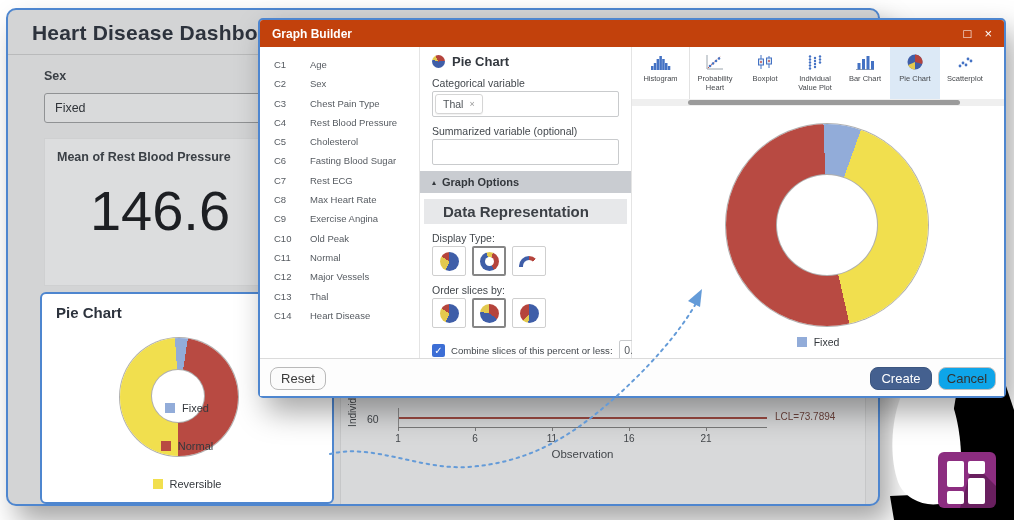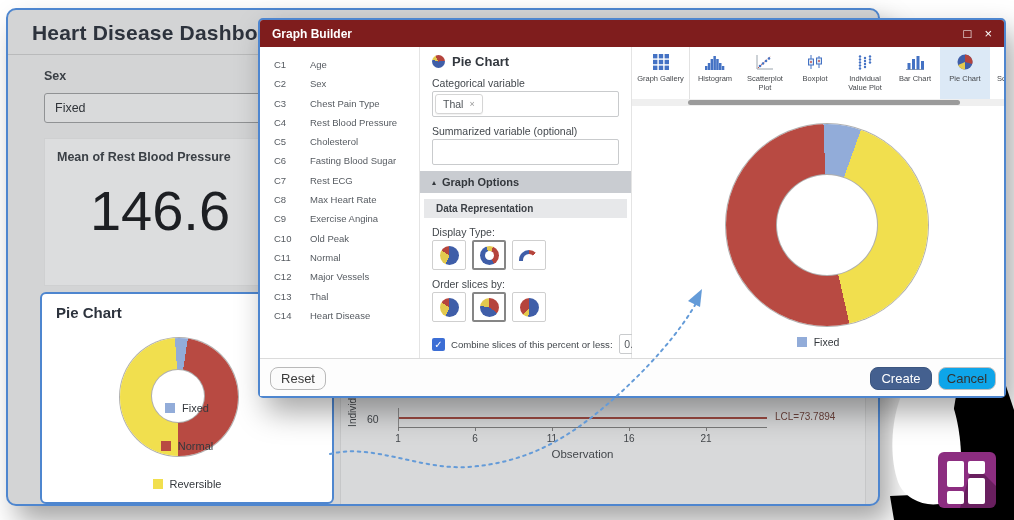--- a/index.html
+++ b/index.html
@@ -45,21 +45,21 @@
   .cc-xaxis{position:absolute;left:57px;top:80px;width:369px;height:1px;background:#7a7a7a;}
   .cc-ticks{position:absolute;left:57px;top:80px;width:309px;height:22px;}
   .cc-ticks .t{position:absolute;top:0;width:1px;height:4px;background:#7a7a7a;}
   .cc-ticks .tl{position:absolute;top:6px;transform:translateX(-50%);font-size:10px;color:#43474b;}
   .cc-xlabel{position:absolute;left:57px;width:369px;top:101px;text-align:center;font-size:11.5px;color:#43474b;}
   .cc-lcl{position:absolute;left:434px;top:64px;font-size:10px;color:#6e443d;}
 
   
   #dlg{position:absolute;left:258px;top:18px;width:748px;height:380px;background:#fff;z-index:20;
        border:2px solid #4e86cf;border-radius:5px;box-shadow:8px 14px 30px rgba(0,0,0,.35);}
-  .dlg-title{position:absolute;left:0;right:0;top:0;height:27px;background:#7f1d1d;border-radius:3px 3px 0 0;
+  .dlg-title{position:absolute;left:0;right:0;top:0;height:27px;background:#c2410c;border-radius:3px 3px 0 0;
        display:flex;align-items:center;padding:0 12px;color:#fff;font-size:12px;font-weight:700;}
   .dlg-controls{margin-left:auto;display:flex;gap:13px;font-size:13px;font-weight:400;}
   .dlg-controls span{cursor:pointer;line-height:1;}
   .dlg-body{position:absolute;left:0;right:0;top:27px;bottom:38px;display:flex;overflow:hidden;}
 
   .col-list{width:160px;border-right:1px solid #e4e4e4;padding-top:8px;overflow:hidden;}
   .crow{display:flex;padding:3px 0 3px 14px;font-size:9.5px;color:#565b61;line-height:13.3px;}
   .ccode{width:36px;}
 
   .mid{width:212px;border-right:1px solid #e4e4e4;padding:6px 12px 0;position:relative;}
@@ -67,21 +67,21 @@
   .hdr-pie{width:13px;height:13px;border-radius:50%;background:conic-gradient(from -30deg,#b5443c 0 32%,#3f5ea8 32% 88%,#e3c94e 88% 100%);}
   .mid-header b{font-size:13px;color:#33383f;font-weight:700;}
   .flabel{margin:8px 0 2px;font-size:10.5px;color:#43484d;}
   .fbox{border:1px solid #c9cbcd;border-radius:2px;height:26px;padding:2px;background:#fff;}
   .chip{display:inline-flex;align-items:center;gap:6px;border:1px solid #d5d5d5;border-radius:3px;
         padding:3px 7px;font-size:10.5px;color:#4d5257;box-shadow:0 1px 1px rgba(0,0,0,.06);}
   .chip-x{color:#9a9a9a;font-size:9px;cursor:pointer;}
   .go-bar{margin:6px -12px 0;background:#c9ccd1;padding:5px 12px;font-size:11px;font-weight:700;color:#33373c;
         display:flex;align-items:center;gap:6px;}
   .go-bar .tri{font-size:8px;}
-  .dr-bar{margin:6px -8px 0;background:#e7e8ea;padding:4px 12px;font-size:10px;font-weight:700;color:#3c4046;}
+  .dr-bar{margin:6px -8px 0;background:#e7e8ea;padding:4px 19px;font-size:15px;font-weight:700;color:#3c4046;}
   .irow{display:flex;gap:6px;margin-top:2px;}
   .ibtn{width:34px;height:30px;display:flex;align-items:center;justify-content:center;background:#fff;
         border:1px solid #cfcfcf;border-radius:2px;cursor:pointer;}
   .ibtn.sel{border:2px solid #868686;}
   .mp{width:19px;height:19px;border-radius:50%;display:block;position:relative;}
   .mp-pie1{background:conic-gradient(from 0deg,#3f5ea8 0 57%,#e3c94e 57% 84%,#b5443c 84% 100%);}
   .mp-donut{background:conic-gradient(from -20deg,#e3c94e 0 12%,#b5443c 12% 48%,#3f5ea8 48% 100%);}
   .mp-donut::after{content:"";position:absolute;width:9px;height:9px;left:5px;top:5px;background:#fff;border-radius:50%;}
   .mp-arc{width:20px;height:11px;position:relative;overflow:hidden;display:block;}
   .mp-arc::before{content:"";position:absolute;width:20px;height:20px;border-radius:50%;
@@ -317,38 +317,20 @@
           <span class="cb"></span>
           <span class="combine-label">Combine slices of this percent or less:</span>
           <span class="vbox">0.02</span>
         </div>
       </div>
 
       <div class="right">
         <div class="gallery">
             <div class="gitem">
               <span class="gicon">
-                <svg width="16" height="16" viewBox="0 0 16 16">
-                  <g fill="#4472c4">
-                    <rect x="0" y="0" width="4.4" height="4.4"></rect>
-                    <rect x="5.8" y="0" width="4.4" height="4.4"></rect>
-                    <rect x="11.6" y="0" width="4.4" height="4.4"></rect>
-                    <rect x="0" y="5.8" width="4.4" height="4.4"></rect>
-                    <rect x="5.8" y="5.8" width="4.4" height="4.4"></rect>
-                    <rect x="11.6" y="5.8" width="4.4" height="4.4"></rect>
-                    <rect x="0" y="11.6" width="4.4" height="4.4"></rect>
-                    <rect x="5.8" y="11.6" width="4.4" height="4.4"></rect>
-                    <rect x="11.6" y="11.6" width="4.4" height="4.4"></rect>
-                  </g>
-                </svg>
-              </span>
-              <span class="glabel">Graph Gallery</span>
-            </div>
-            <div class="gitem">
-              <span class="gicon">
                 <svg width="20" height="15" viewBox="0 0 20 15">
                   <g fill="#4472c4">
                     <rect x="0" y="11" width="2.5" height="4"></rect>
                     <rect x="2.8" y="8" width="2.5" height="7"></rect>
                     <rect x="5.6" y="4" width="2.5" height="11"></rect>
                     <rect x="8.4" y="1" width="2.5" height="14"></rect>
                     <rect x="11.2" y="4" width="2.5" height="11"></rect>
                     <rect x="14" y="8" width="2.5" height="7"></rect>
                     <rect x="16.8" y="11" width="2.5" height="4"></rect>
                   </g>
@@ -362,21 +344,21 @@
                   <path d="M1,1 V15 H17" stroke="#9aa4ad" fill="none"></path>
                   <path d="M2,14 L15,2" stroke="#c0504d" stroke-dasharray="2 1.5" fill="none"></path>
                   <g fill="#4472c4">
                     <circle cx="4" cy="12" r="1.3"></circle>
                     <circle cx="7" cy="9.5" r="1.3"></circle>
                     <circle cx="10" cy="7" r="1.3"></circle>
                     <circle cx="13" cy="4.5" r="1.3"></circle>
                   </g>
                 </svg>
               </span>
-              <span class="glabel">Scatterplot Plot</span>
+              <span class="glabel">Probability Heart</span>
             </div>
             <div class="gitem">
               <span class="gicon">
                 <svg width="16" height="16" viewBox="0 0 16 16">
                   <g stroke="#4472c4" fill="#dbe5f1" stroke-width="1">
                     <line x1="4" y1="1" x2="4" y2="15"></line>
                     <rect x="1.5" y="5" width="5" height="6"></rect>
                     <line x1="12" y1="2" x2="12" y2="14"></line>
                     <rect x="9.5" y="4" width="5" height="6"></rect>
                   </g>

